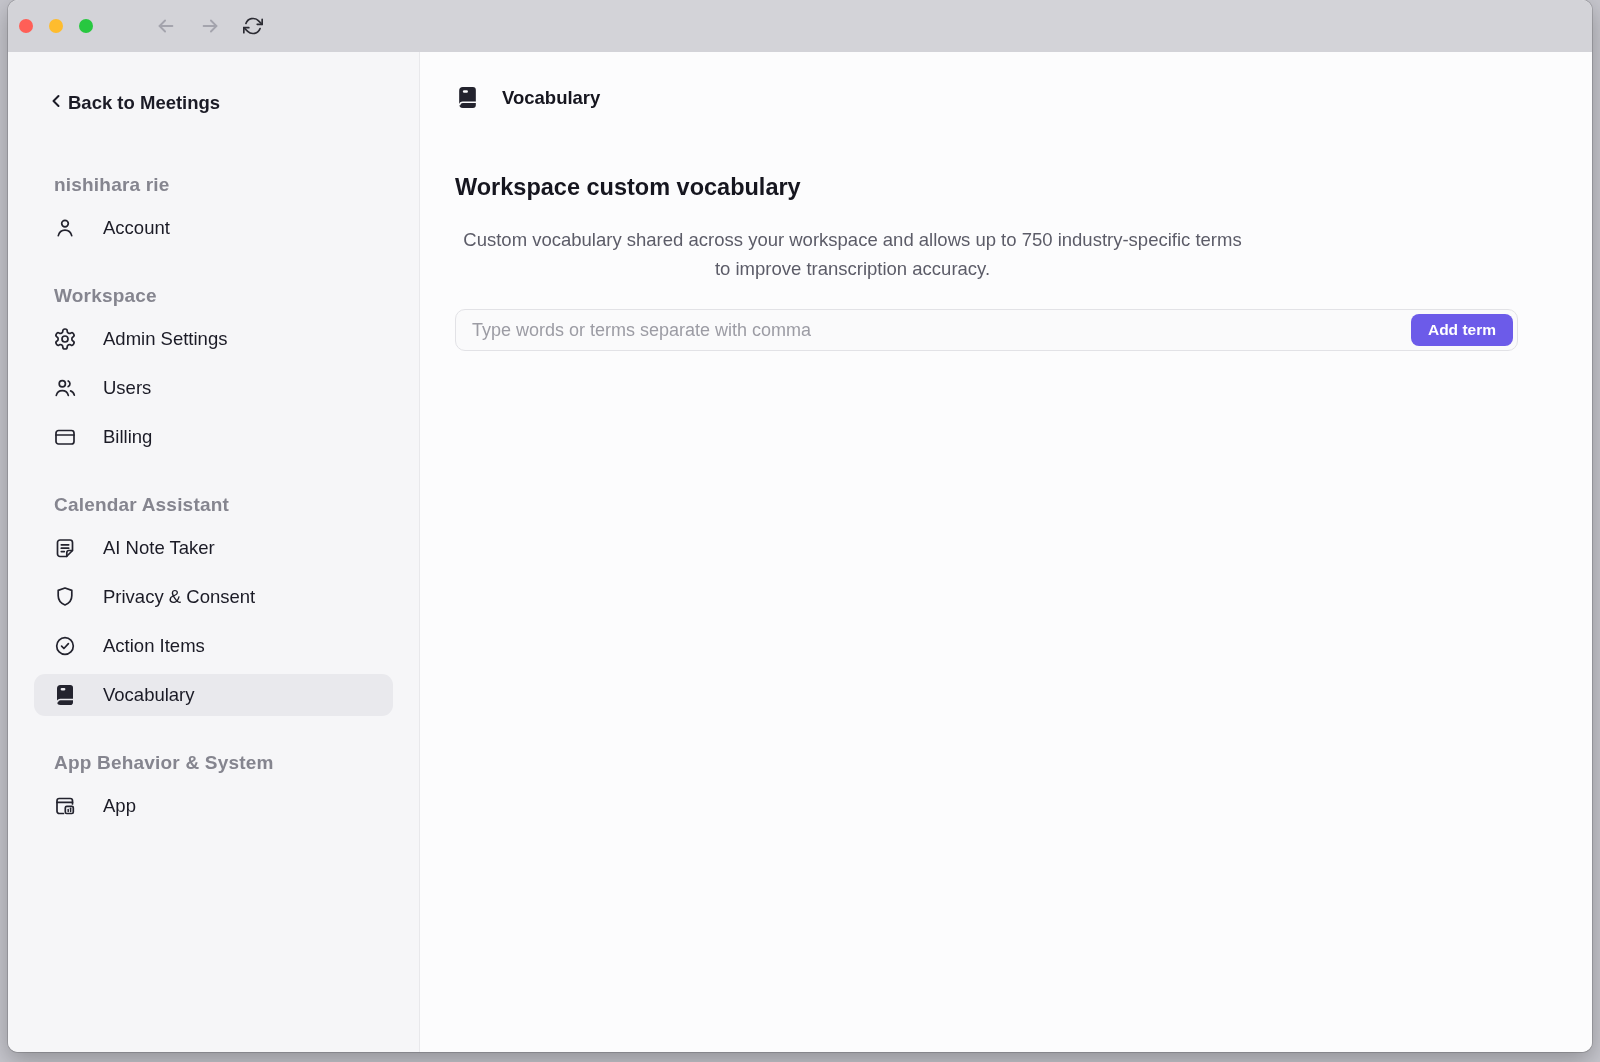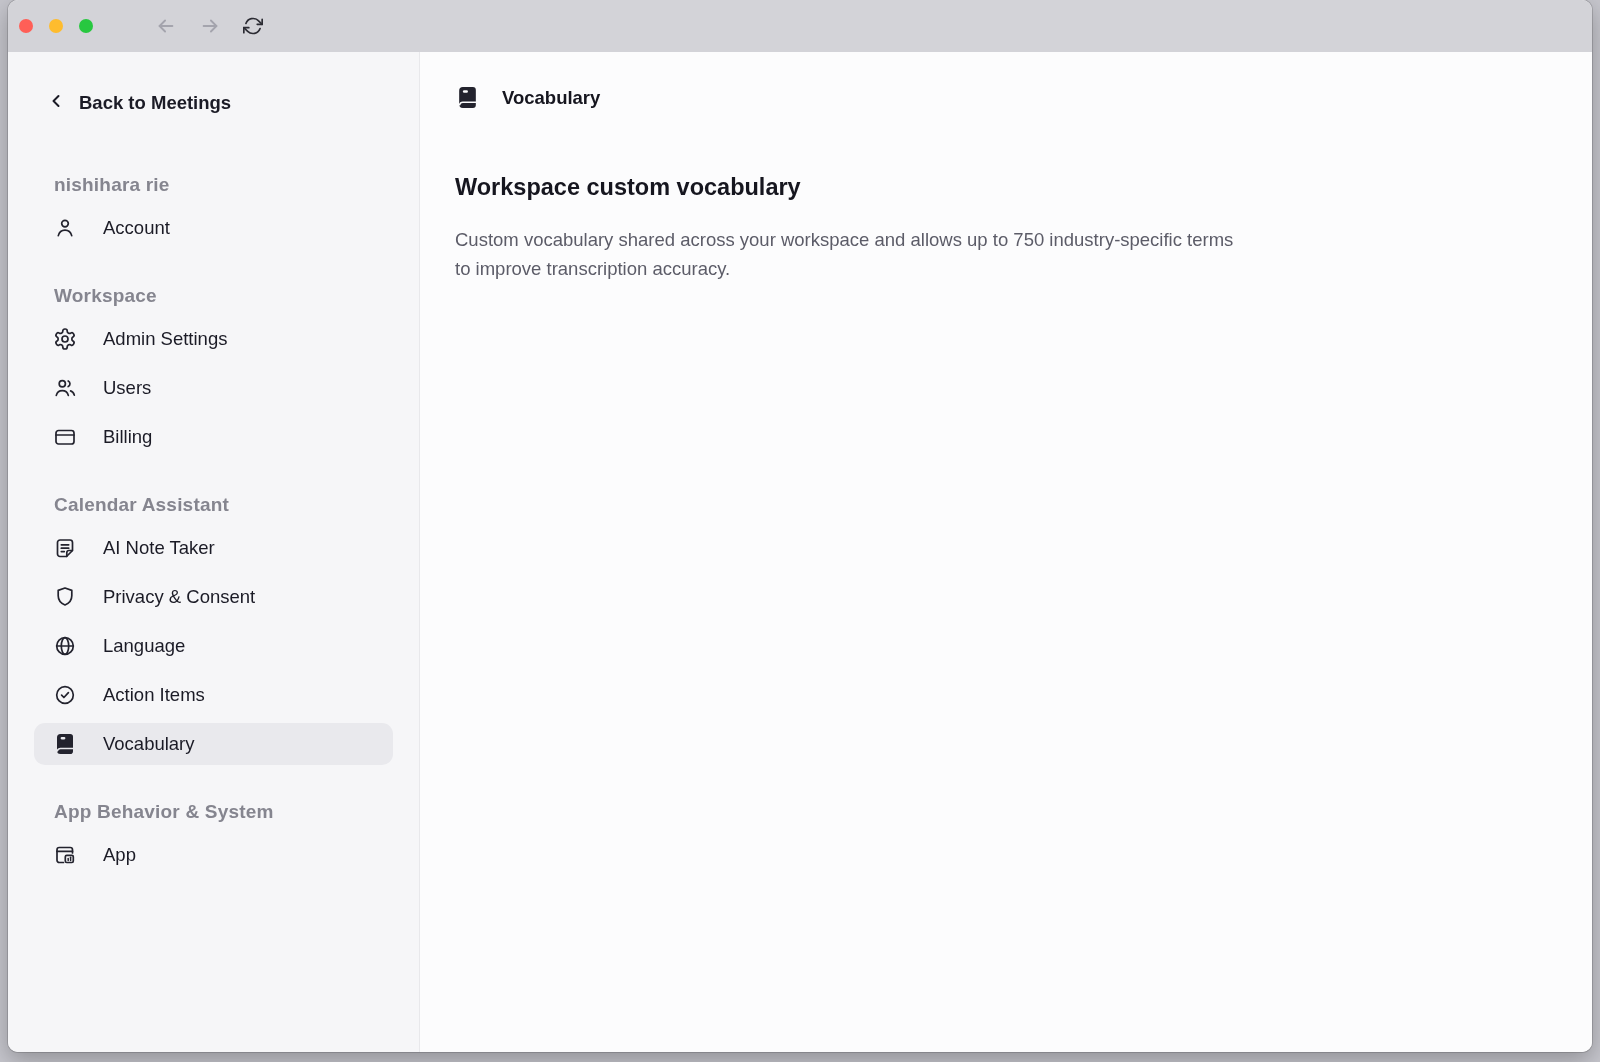--- a/index.html
+++ b/index.html
@@ -25,21 +25,21 @@
   .traffic .dot { width:14px; height:14px; border-radius:50%; }
   .nav-icons { display:flex; align-items:center; column-gap:22px; margin-left:62px; }
   .nav-icons svg { display:block; }
   
   .winbody { flex:1; display:flex; min-height:0; }
   .sidebar {
     width:412px; flex:none; background:#f6f6f8; border-right:1px solid #e8e8eb;
     padding:36px 26px 0; font-size:18.5px; overflow:hidden;
   }
   .back-row {
-    display:flex; align-items:center; gap:13px; padding:0 12px;
+    display:flex; align-items:center; gap:2px; padding:0 12px;
     height:30px; font-weight:600; font-size:18.5px; color:#1b1b26; cursor:pointer;
   }
   .section-label {
     font-size:19px; font-weight:700; color:#85858f; letter-spacing:.2px;
     margin:36px 0 11px; padding:0 20px;
   }
   .section-label.first { margin-top:56px; }
   .nav-item {
     display:flex; align-items:center; gap:26px; height:42px; padding:0 19px;
     border-radius:11px; margin-bottom:7px; color:#1b1b26; cursor:pointer;
@@ -50,20 +50,21 @@
   
   .main { flex:1; background:#fcfcfd; padding:33px 74px 0 35px; min-width:0; }
   .page-header { display:flex; align-items:center; gap:22px; }
   .page-header .icon { width:25px; height:25px; color:#23232e; }
   .page-header .icon svg { display:block; width:100%; height:100%; }
   .page-title { font-size:18.5px; font-weight:600; color:#16161f; }
   .section-title { margin-top:64px; font-size:23.5px; font-weight:700; color:#16161f; }
   .description {
     margin-top:24px; font-size:18.5px; line-height:29px; color:#5c5c68;
     max-width:795px;
+    text-align:center;
   }
   .input-wrap { position:relative; margin-top:26px; width:100%; }
   .term-input {
     width:100%; height:42px; border:1px solid #e2e2e6; border-radius:10px;
     background:#fafafb; padding:0 120px 0 16px; font-size:18px; color:#1b1b26;
     font-family:"Liberation Sans", sans-serif; outline:none;
   }
   .term-input::placeholder { color:#9c9ca4; }
   .add-btn {
     position:absolute; top:5px; right:5px; height:32px; padding:0 17px;
@@ -179,30 +180,20 @@
           <svg viewBox="0 0 24 24" fill="none" stroke="currentColor" stroke-width="1.7" stroke-linecap="round" stroke-linejoin="round">
               <path d="M12 3l6.8 2.4v5.4c0 4.4-2.9 7.6-6.8 9.2-3.9-1.6-6.8-4.8-6.8-9.2V5.4z"></path>
             </svg>
         </span>
         <span>Privacy &amp; Consent</span>
       </div>
       <div class="nav-item">
         <span class="icon">
           <svg viewBox="0 0 24 24" fill="none" stroke="currentColor" stroke-width="1.7" stroke-linecap="round" stroke-linejoin="round">
               <circle cx="12" cy="12" r="8.3"></circle>
-              <path d="M3.7 12h16.6"></path>
-              <ellipse cx="12" cy="12" rx="3.7" ry="8.3"></ellipse>
-            </svg>
-        </span>
-        <span>Language</span>
-      </div>
-      <div class="nav-item">
-        <span class="icon">
-          <svg viewBox="0 0 24 24" fill="none" stroke="currentColor" stroke-width="1.7" stroke-linecap="round" stroke-linejoin="round">
-              <circle cx="12" cy="12" r="8.3"></circle>
               <path d="M8.6 12.2l2.3 2.3 4.5-4.8"></path>
             </svg>
         </span>
         <span>Action Items</span>
       </div>
       <div class="nav-item active">
         <span class="icon">
           <svg viewBox="0 0 24 24">
               <path fill="#23232e" d="M7.5 2h9.7A2.8 2.8 0 0 1 20 4.8v14.4A2.8 2.8 0 0 1 17.2 22H7.5A3.5 3.5 0 0 1 4 18.5v-13A3.5 3.5 0 0 1 7.5 2z"></path>
               <path d="M4.4 18.9a3.2 3.2 0 0 1 3.1-2.3H20" fill="none" stroke="#e9e9ed" stroke-width="1.5" stroke-linecap="round"></path>
@@ -238,16 +229,20 @@
               <rect x="7.6" y="5.1" width="4.8" height="2.3" rx="1.15" fill="#fcfcfd"></rect>
             </svg>
         </span>
         <span class="page-title">Vocabulary</span>
       </div>
 
       <h2 class="section-title">Workspace custom vocabulary</h2>
 
       <p class="description">Custom vocabulary shared across your workspace and allows up to 750 industry-specific terms to improve transcription accuracy.</p>
 
+      <div class="input-wrap">
+        <input class="term-input" type="text" placeholder="Type words or terms separate with comma" style="">
+        <button class="add-btn">Add term</button>
+      </div>
 
     </div>
   </div>
 </div>
 
 </body></html>

